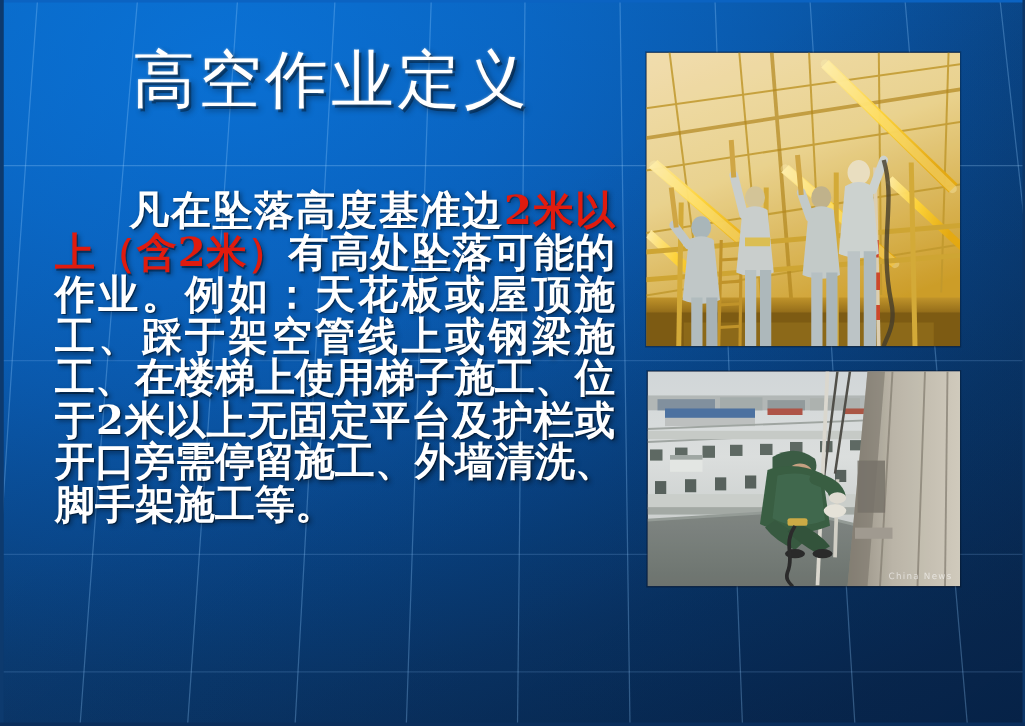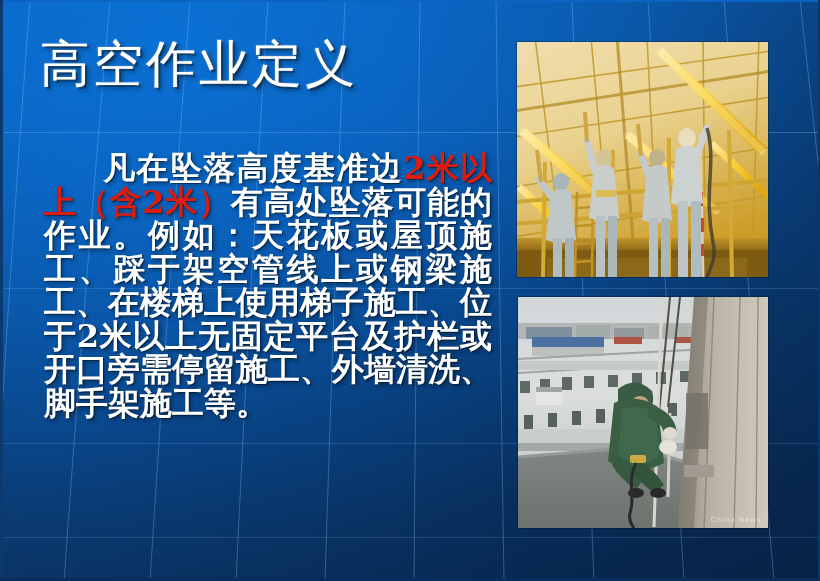--- a/index.html
+++ b/index.html
@@ -59,21 +59,21 @@
   .edge-right  { right: 0; top: 0; width: 2px;  height: 581px; background: #0c3668; }
   .edge-top    { left: 0;  top: 0; width: 820px; height: 2px;  background: #0b63c2; }
   .edge-bottom { left: 0;  bottom: 0; width: 820px; height: 3px; background: #0a2e5c; }
 
   
   .title {
     position: absolute;
     left: 40px;
     top: 34px;
     width: 450px;
-    text-align: left;
+    text-align: center;
     font-family: "DejaVu Serif", serif;
     font-size: 50px;
     line-height: 60px;
     letter-spacing: 3px;
     color: #ffffff;
     font-weight: 400;
     text-shadow:
        2px 2px 0 rgba(0,0,0,0.35),
        3px 3px 5px rgba(0,0,0,0.45),
        0 0 2px rgba(255,255,255,0.5);
@@ -108,21 +108,21 @@
   }
 
   
   .photo {
     position: absolute;
     overflow: hidden;
     background: #223;
     box-shadow: 0 0 0 1px rgba(0,0,0,0.25);
   }
   #photo-ceiling { left: 517px; top: 42px;  width: 251px; height: 235px; }
-  #photo-rope    { left: 518px; top: 297px; width: 250px; height: 231px; }
+  #photo-rope    { left: 518px; top: 297px; width: 250px; height: 172px; }
 
   .photo svg { display: block; width: 100%; height: 100%; }
 
   
   .wm {
     position: absolute;
     right: 6px;
     bottom: 4px;
     font-family: "DejaVu Sans", sans-serif;
     font-size: 7px;

